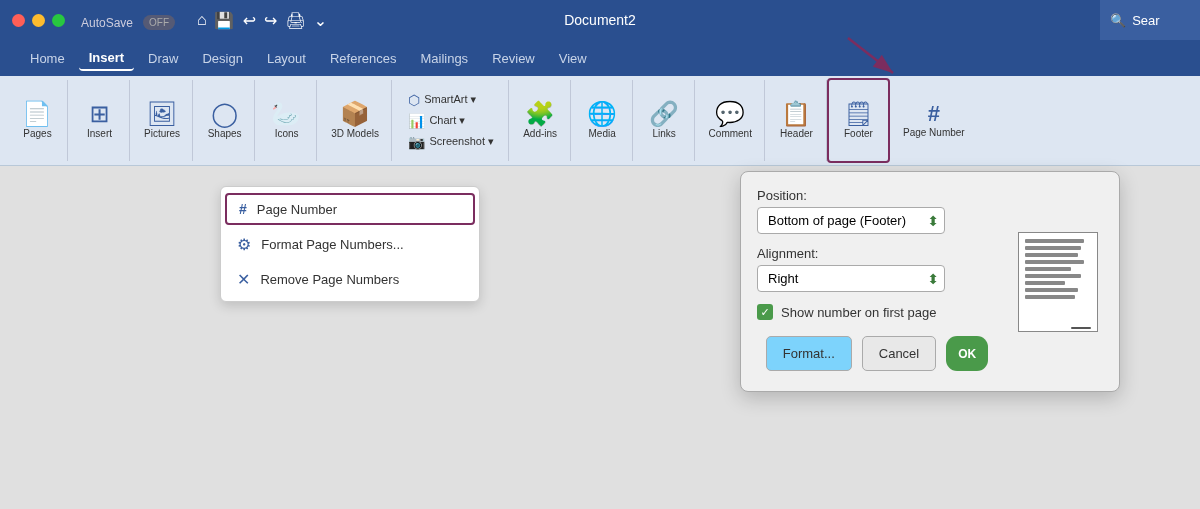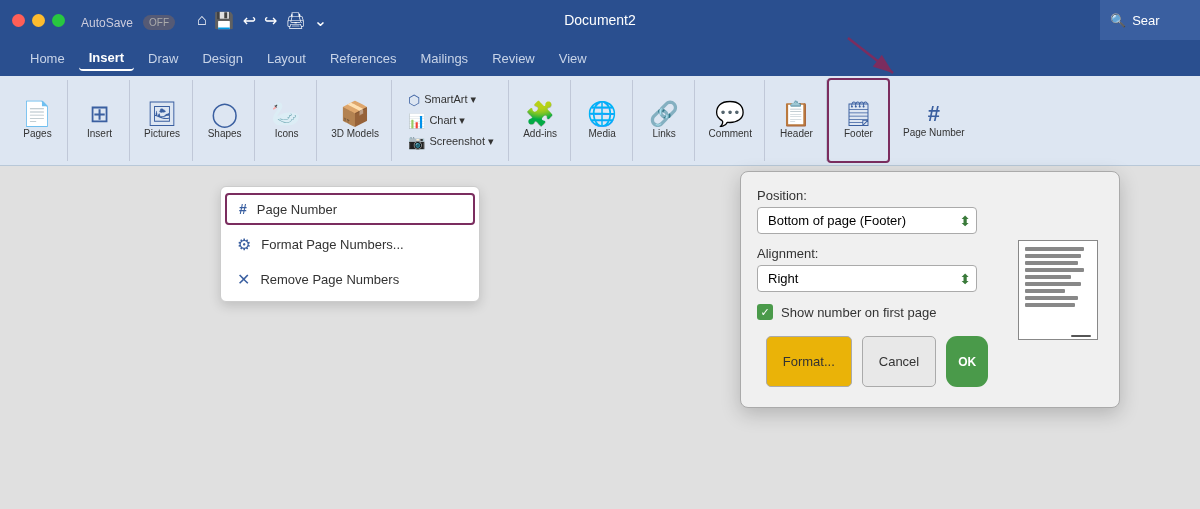--- a/index.html
+++ b/index.html
@@ -261,21 +261,21 @@
     }
     .form-label {
       font-size: 13px;
       color: #333;
       margin-bottom: 4px;
       display: block;
     }
     .form-select-wrapper {
       position: relative;
       display: inline-block;
-      width: 220px;
+      width: 188px;
     }
     .form-select {
       width: 100%;
       padding: 5px 28px 5px 10px;
       border: 1px solid #aaa;
       border-radius: 4px;
       background: white;
       font-size: 13px;
       appearance: none;
       -webkit-appearance: none;
@@ -311,22 +311,22 @@
     }
     .checkbox-label { font-size: 13px; color: #333; }
 
     .dialog-actions {
       display: flex;
       gap: 10px;
       justify-content: center;
       padding-bottom: 4px;
     }
     .btn-format {
-      padding: 17px 16px;
-      background: #eab308;
+      padding: 9px 16px;
+      background: #7dd3fc;
       border: 1px solid #aaa;
       border-radius: 5px;
       font-size: 13px;
       cursor: pointer;
       color: #333;
     }
     .btn-cancel {
       padding: 5px 16px;
       background: #e8e8e8;
       border: 1px solid #aaa;

